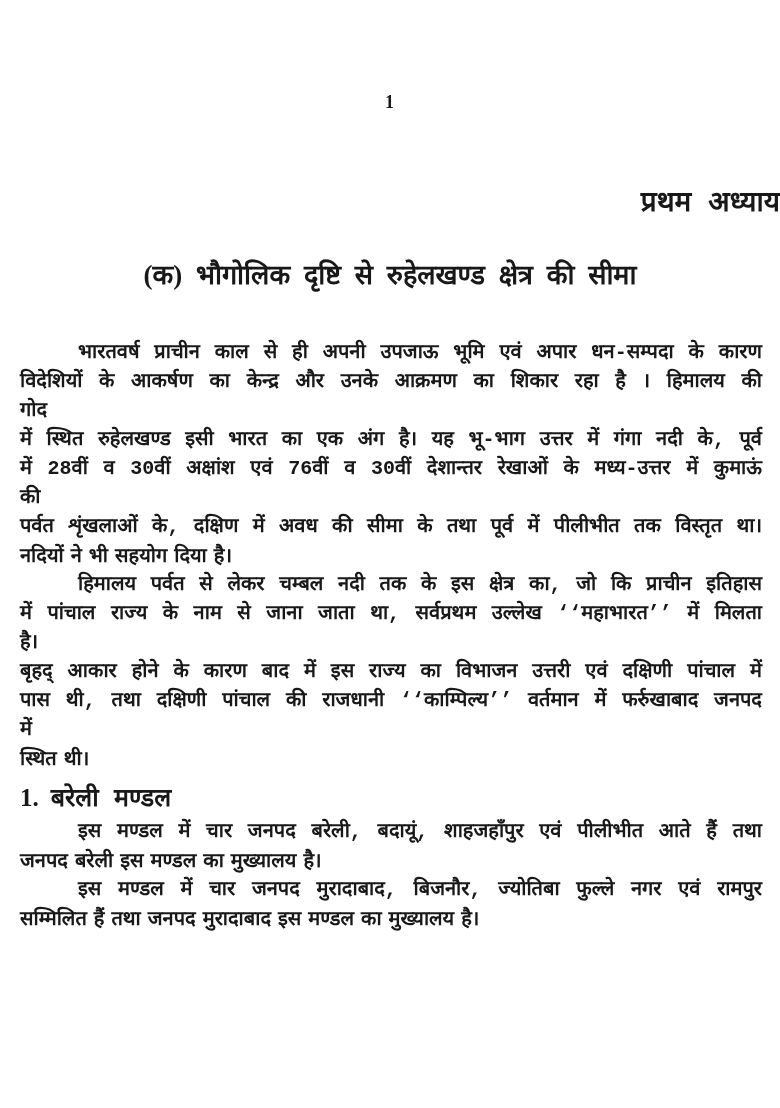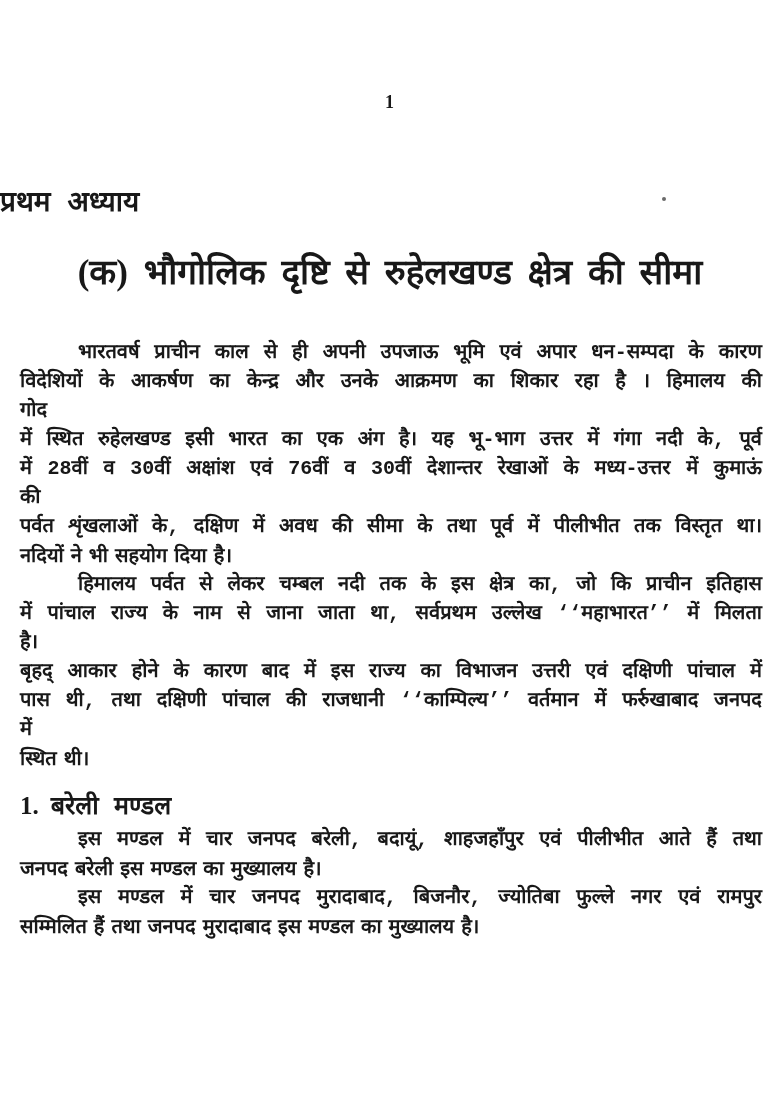--- a/index.html
+++ b/index.html
@@ -24,33 +24,33 @@
     text-align: center;
     font-size: 18px;
     font-weight: 600;
     letter-spacing: 1px;
   }
   .chapter-heading {
     position: absolute;
     top: 181px;
     left: 0;
     right: 0;
-    text-align: left;
+    text-align: right;
     font-size: 28px;
     font-weight: 700;
     word-spacing: 10px;
   }
   .main-heading {
     position: absolute;
     top: 243px;
     left: 22px;
     right: 22px;
-    margin: 4px;
+    margin: 12px;
     text-align: center;
-    font-size: 35px;
+    font-size: 27px;
     font-weight: 700;
     word-spacing: 7px;
     white-space: nowrap;
   }
   .content {
     position: absolute;
     top: 338px;
     left: 20px;
     right: 18px;
     font-size: 20px;
@@ -63,21 +63,21 @@
     text-align-last: left;
   }
   .line.fill {
     text-align-last: justify;
     font-family: Liberation Mono, monospace;
   }
   .line.indent {
     text-indent: 58px;
   }
   .section-heading {
-    margin-top: 18px;
+    margin-top: 10px;
     margin-bottom: 4px;
     font-size: 25px;
     line-height: 30px;
     font-weight: 700;
   }
   .section-heading .sec-num {
     margin-right: 12px;
   }
   .section-heading .sec-title {
     word-spacing: 9px;

